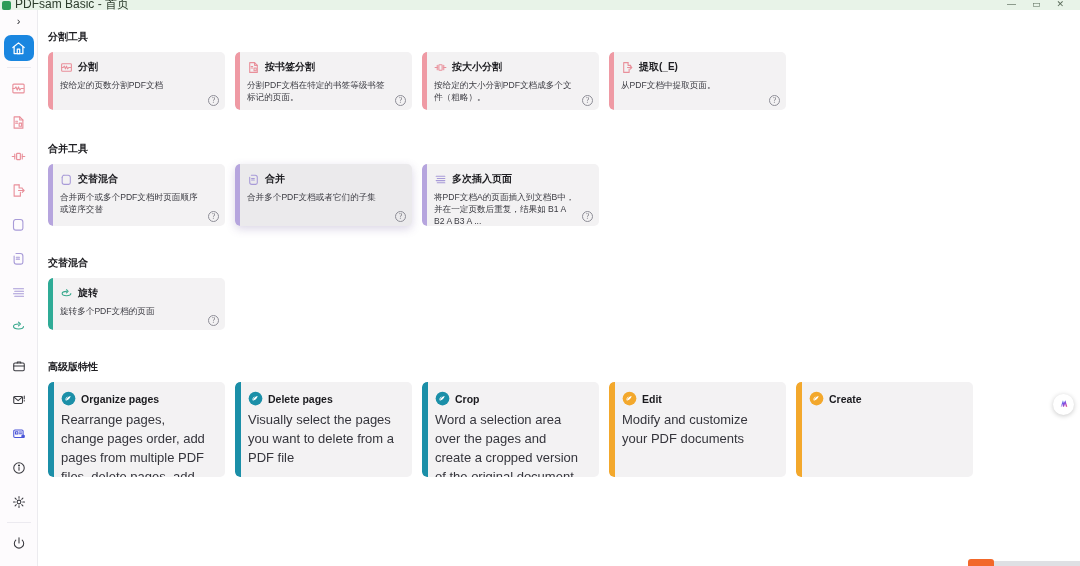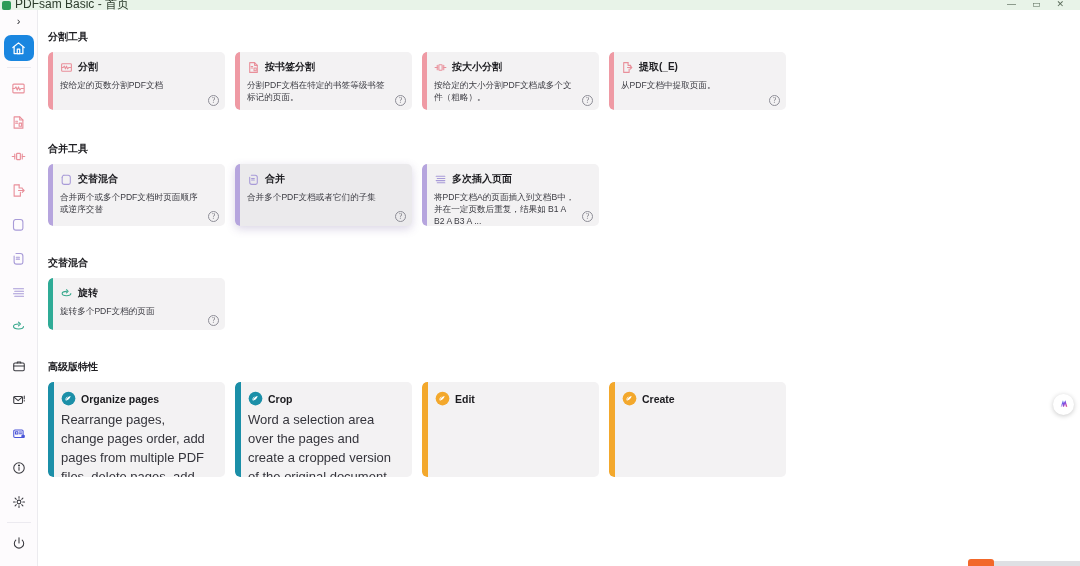--- a/index.html
+++ b/index.html
@@ -459,49 +459,64 @@
                   <circle cx="12" cy="12" r="11" fill="#1b8fa8"></circle>
                   <path d="M8 15c1.2-4 3.5-6.5 7.5-7.2-1.2 4-3.6 6.6-7.5 7.2z" fill="#ffffff"></path>
                   <path d="M8 15c-0.6-2.2 0.3-4.4 2-5.6" fill="none" stroke="#ffffff" stroke-width="1.4"></path>
                 </svg>
             </span>
             <span class="card-title">Organize pages</span>
           </div>
           <div class="card-desc">Rearrange pages, change pages order, add pages from multiple PDF files, delete pages, add blank pages</div>
         </div>
 
-
         <div class="card premium tall">
           <div class="accent" style="background:#1b8fa8"></div>
           <div class="card-head">
             <span class="card-icon">
               <svg width="15" height="15" viewBox="0 0 24 24">
                   <circle cx="12" cy="12" r="11" fill="#1b8fa8"></circle>
                   <path d="M8 15c1.2-4 3.5-6.5 7.5-7.2-1.2 4-3.6 6.6-7.5 7.2z" fill="#ffffff"></path>
                   <path d="M8 15c-0.6-2.2 0.3-4.4 2-5.6" fill="none" stroke="#ffffff" stroke-width="1.4"></path>
                 </svg>
             </span>
+            <span class="card-title">Delete pages</span>
+          </div>
+          <div class="card-desc">Visually select the pages you want to delete from a PDF file</div>
+        </div>
+
+        <div class="card premium tall">
+          <div class="accent" style="background:#1b8fa8"></div>
+          <div class="card-head">
+            <span class="card-icon">
+              <svg width="15" height="15" viewBox="0 0 24 24">
+                  <circle cx="12" cy="12" r="11" fill="#1b8fa8"></circle>
+                  <path d="M8 15c1.2-4 3.5-6.5 7.5-7.2-1.2 4-3.6 6.6-7.5 7.2z" fill="#ffffff"></path>
+                  <path d="M8 15c-0.6-2.2 0.3-4.4 2-5.6" fill="none" stroke="#ffffff" stroke-width="1.4"></path>
+                </svg>
+            </span>
             <span class="card-title">Crop</span>
           </div>
           <div class="card-desc">Word a selection area over the pages and create a cropped version of the original document</div>
         </div>
 
 
         <div class="card premium tall">
           <div class="accent" style="background:#f3a82c"></div>
           <div class="card-head">
             <span class="card-icon">
               <svg width="15" height="15" viewBox="0 0 24 24">
                   <circle cx="12" cy="12" r="11" fill="#f3a82c"></circle>
                   <path d="M8 15c1.2-4 3.5-6.5 7.5-7.2-1.2 4-3.6 6.6-7.5 7.2z" fill="#ffffff"></path>
                   <path d="M8 15c-0.6-2.2 0.3-4.4 2-5.6" fill="none" stroke="#ffffff" stroke-width="1.4"></path>
                 </svg>
             </span>
             <span class="card-title">Edit</span>
           </div>
+          <div class="card-desc">Modify and customize your PDF documents</div>
         </div>
 
         <div class="card premium" style="height:95px">
           <div class="accent" style="background:#f3a82c"></div>
           <div class="card-head">
             <span class="card-icon">
               <svg width="15" height="15" viewBox="0 0 24 24">
                   <circle cx="12" cy="12" r="11" fill="#f3a82c"></circle>
                   <path d="M8 15c1.2-4 3.5-6.5 7.5-7.2-1.2 4-3.6 6.6-7.5 7.2z" fill="#ffffff"></path>
                   <path d="M8 15c-0.6-2.2 0.3-4.4 2-5.6" fill="none" stroke="#ffffff" stroke-width="1.4"></path>

